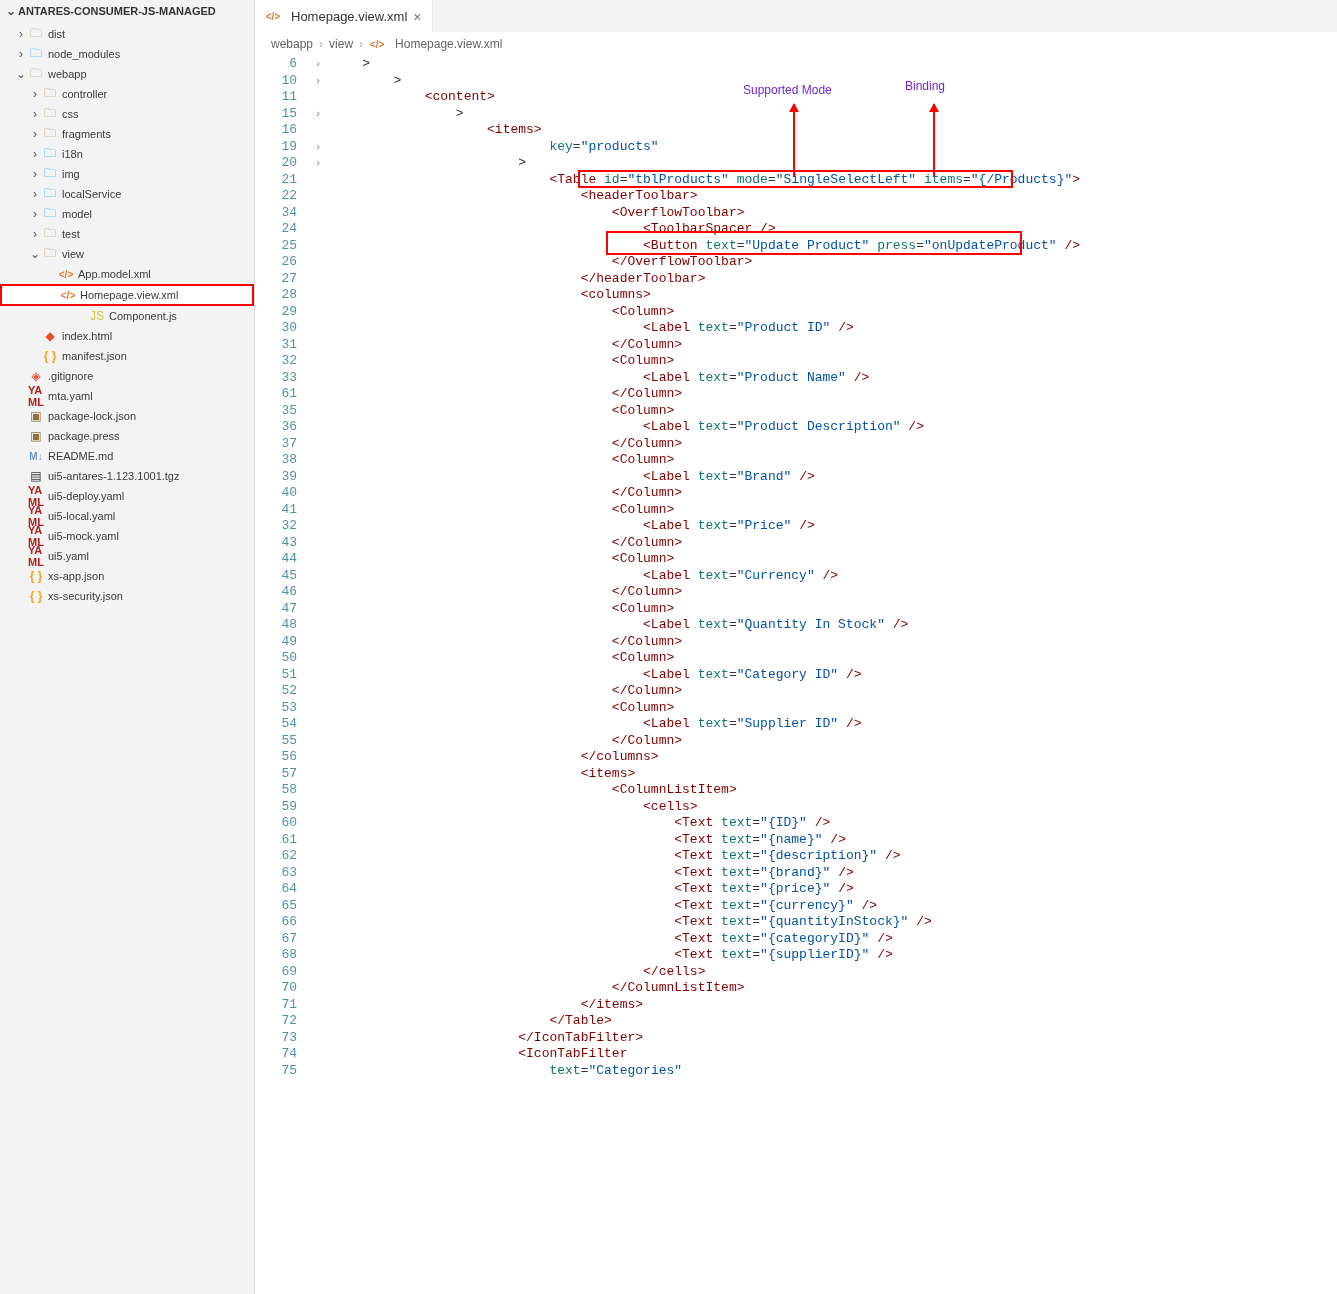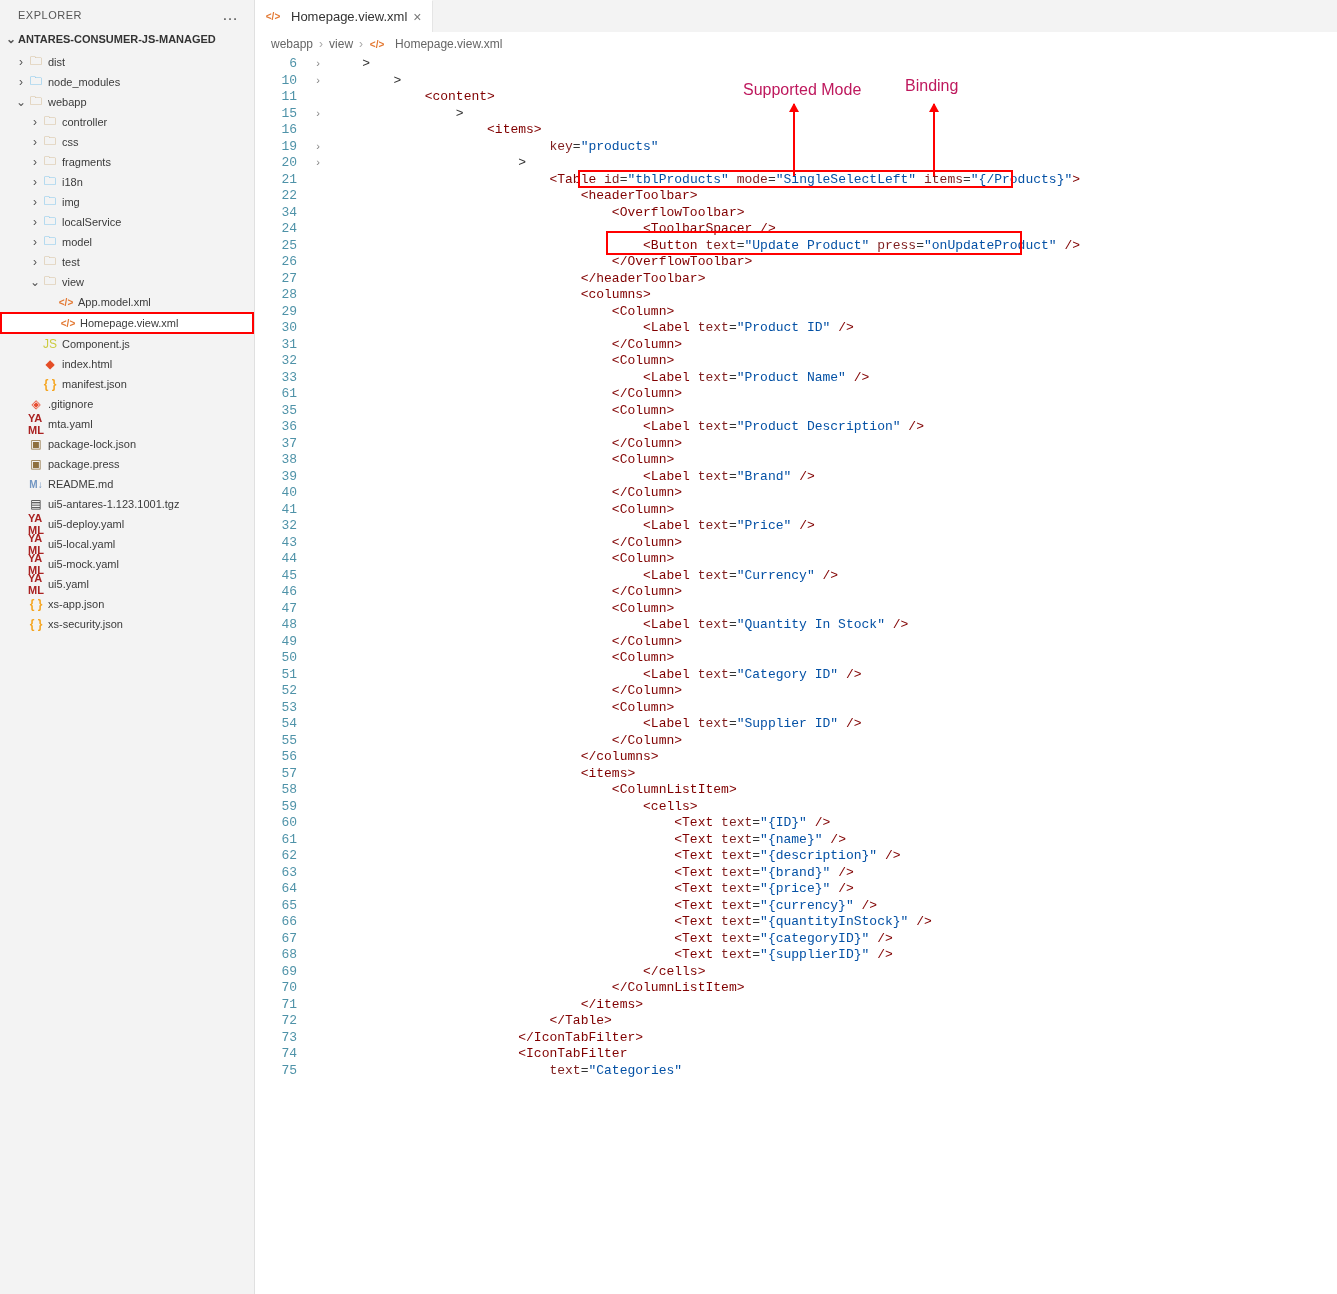--- a/index.html
+++ b/index.html
@@ -64,21 +64,21 @@
     height: 16px;
     display: inline-flex;
     align-items: center;
     justify-content: center;
     margin-right: 4px;
     font-size: 12px;
   }
   .folder { color: #c09553; }
   .folder-blue { color: #26a1e8; }
   .xml-icon { color: #e37933; font-weight:bold; font-size:10px;}
-  .js-icon { color: #cbcb41; }
+  .js-icon { color: #cbcb41; margin-left: 47px; }
   .html-icon { color: #e44d26; }
   .json-icon { color: #f5a623; font-weight:bold;}
   .git-icon { color: #e84d31; }
   .yaml-icon { color: #a22; font-weight:bold; font-size:11px;}
   .pkg-icon { color: #8e6f3e; }
   .md-icon { color:#7296c2; font-weight:bold; font-size:10px;}
   .lbl { font-size: 11px; color: #3b3b3b; }
   .indent-1 { padding-left: 14px; }
   .indent-2 { padding-left: 28px; }
   .indent-3 { padding-left: 44px; }
@@ -141,27 +141,27 @@
   .fold-col div { height:16.5px; font-size:11px; color:#888; text-align:center;}
   .code {
     flex: 1;
     white-space: pre;
     position: relative;
     padding-left: 6px;
     min-width:0;
   }
   .code .ln { height: 16.5px; }
   .tag { color: #800000; }
-  .attr { color: #7f1d1d; }
+  .attr { color: #0f766e; }
   .val { color: #0451a5; }
   .annot {
     position: absolute;
     font-family: "Segoe UI", Arial, sans-serif;
-    font-size: 16px;
-    color: #be185d;
+    font-size: 12px;
+    color: #6d28d9;
     font-weight:400;
   }
   .arrow {
     position: absolute;
     width: 2px;
     background: #f00;
   }
   .arrow::before {
     content: '';
     position: absolute;
@@ -175,24 +175,20 @@
   .redbox {
     position:absolute;
     border:2px solid #f00;
     pointer-events:none;
   }
 </style>
 </head>
 <body>
 
 <div class="sidebar">
-  <div class="sidebar-header">
-    <span>EXPLORER</span>
-    <span class="dots">…</span>
-  </div>
   <div class="project-root">
     <span class="chev">⌄</span>
     <span>ANTARES-CONSUMER-JS-MANAGED</span>
   </div>
   <div class="tree" id="tree">
       <div class="tree-row indent-1">
         <span class="chev">›</span>
         <span class="icon folder">🗀</span>
         <span class="lbl">dist</span>
       </div>

